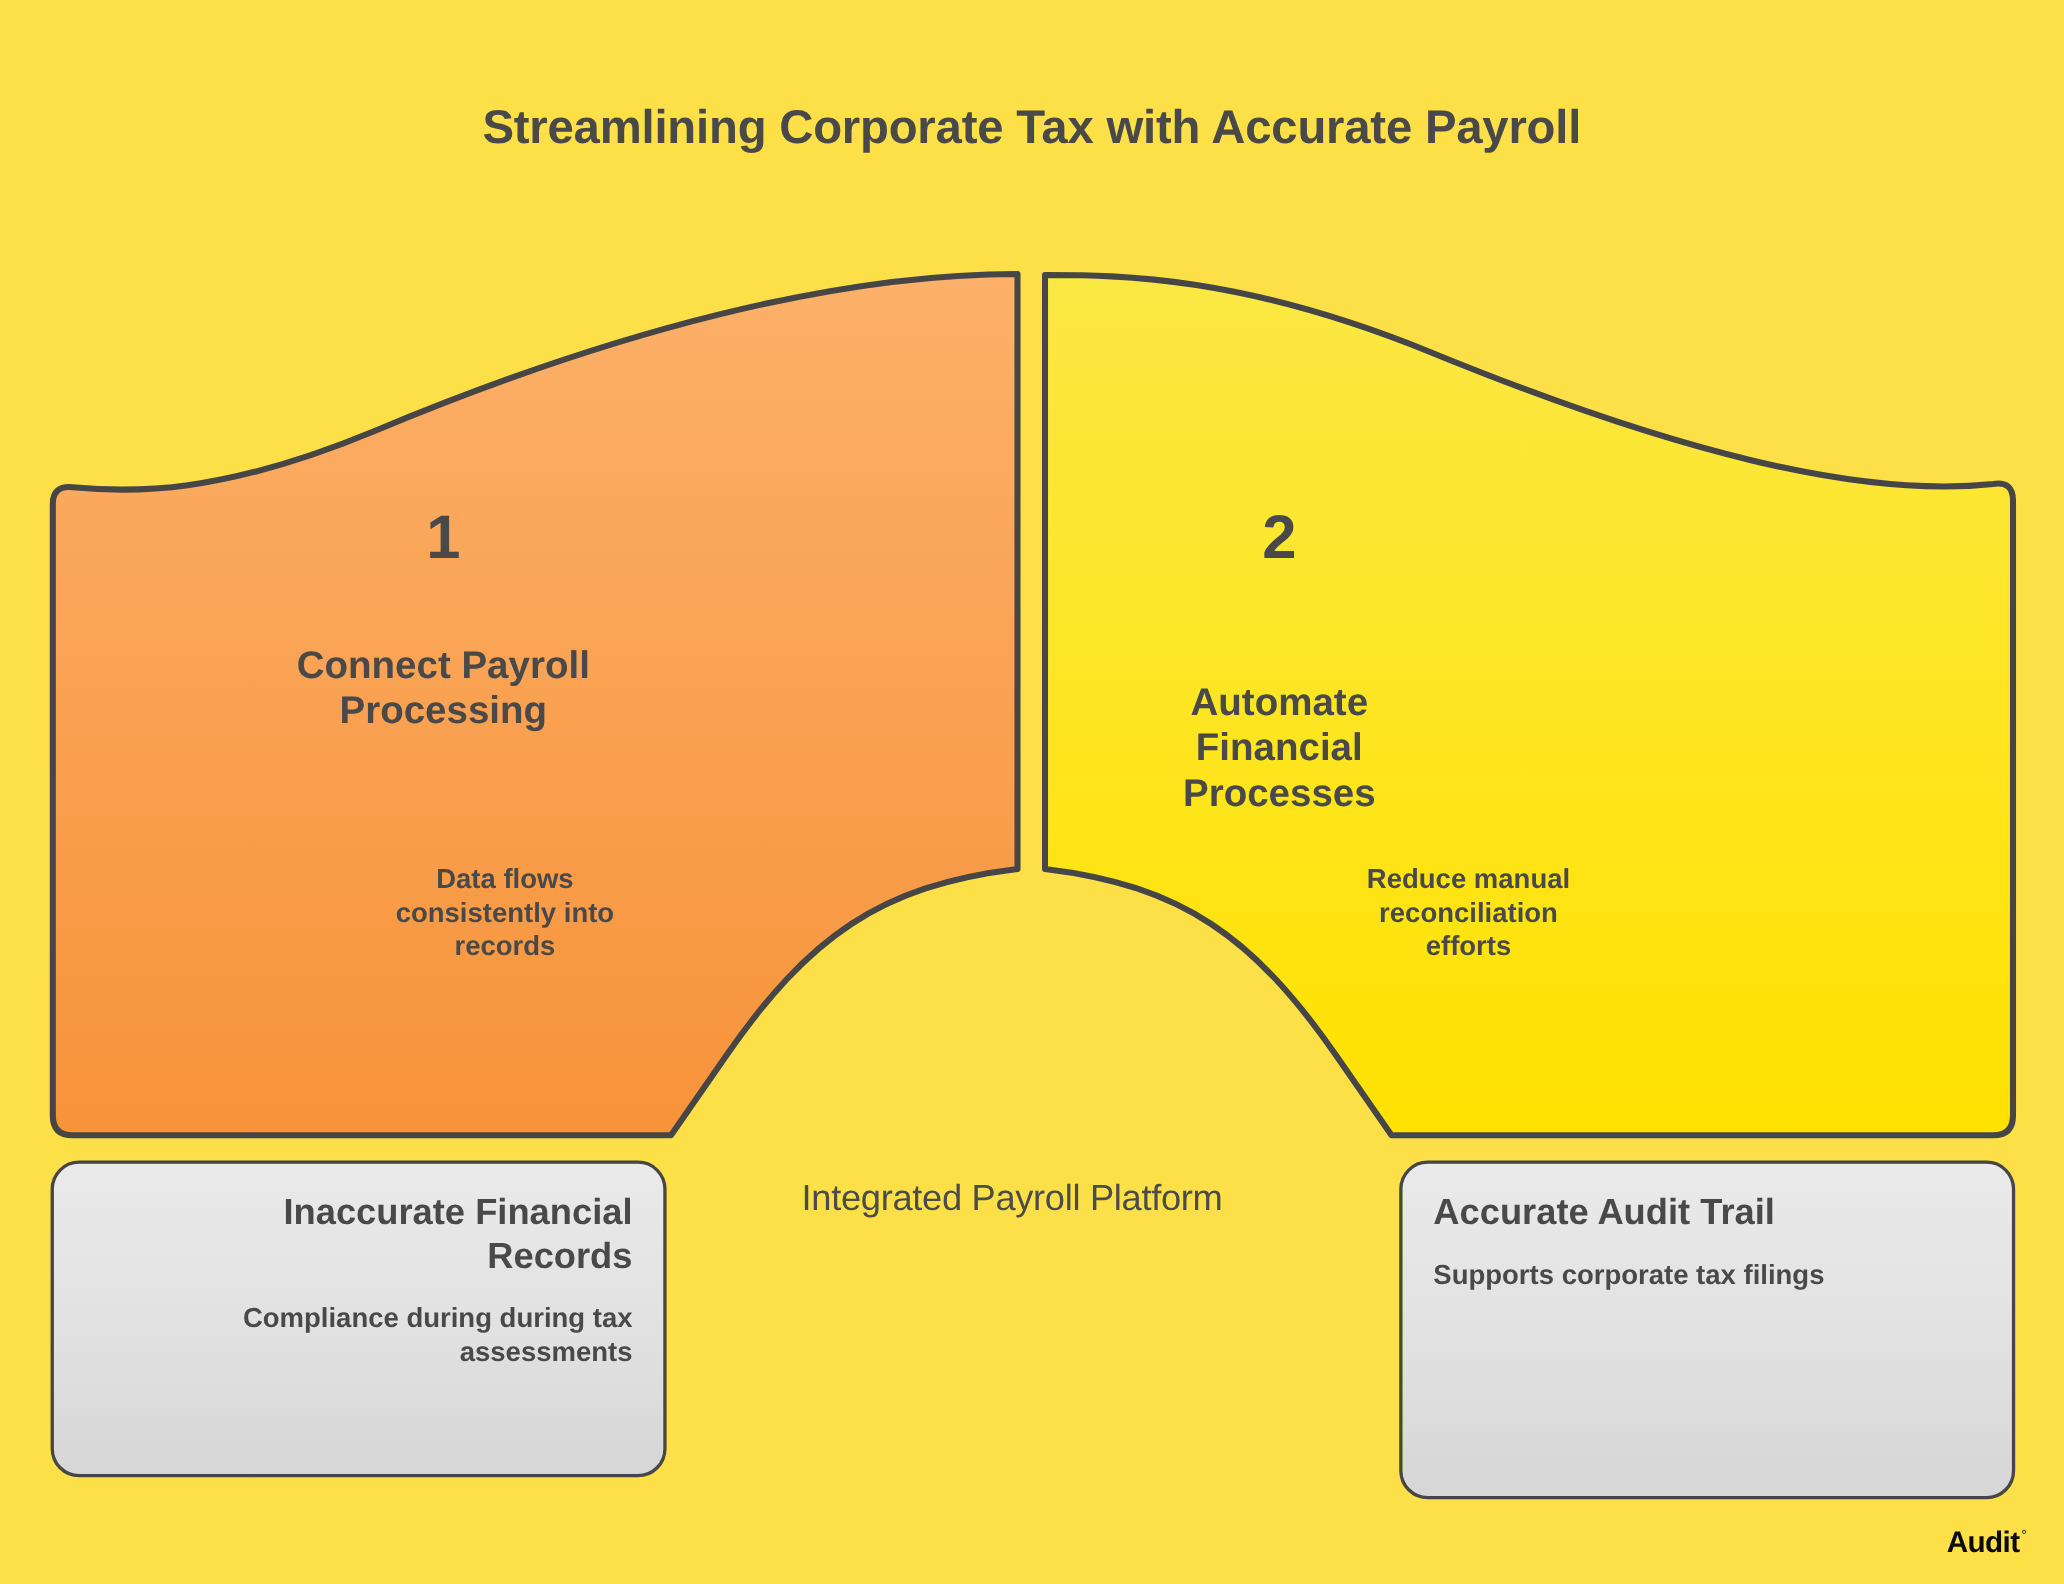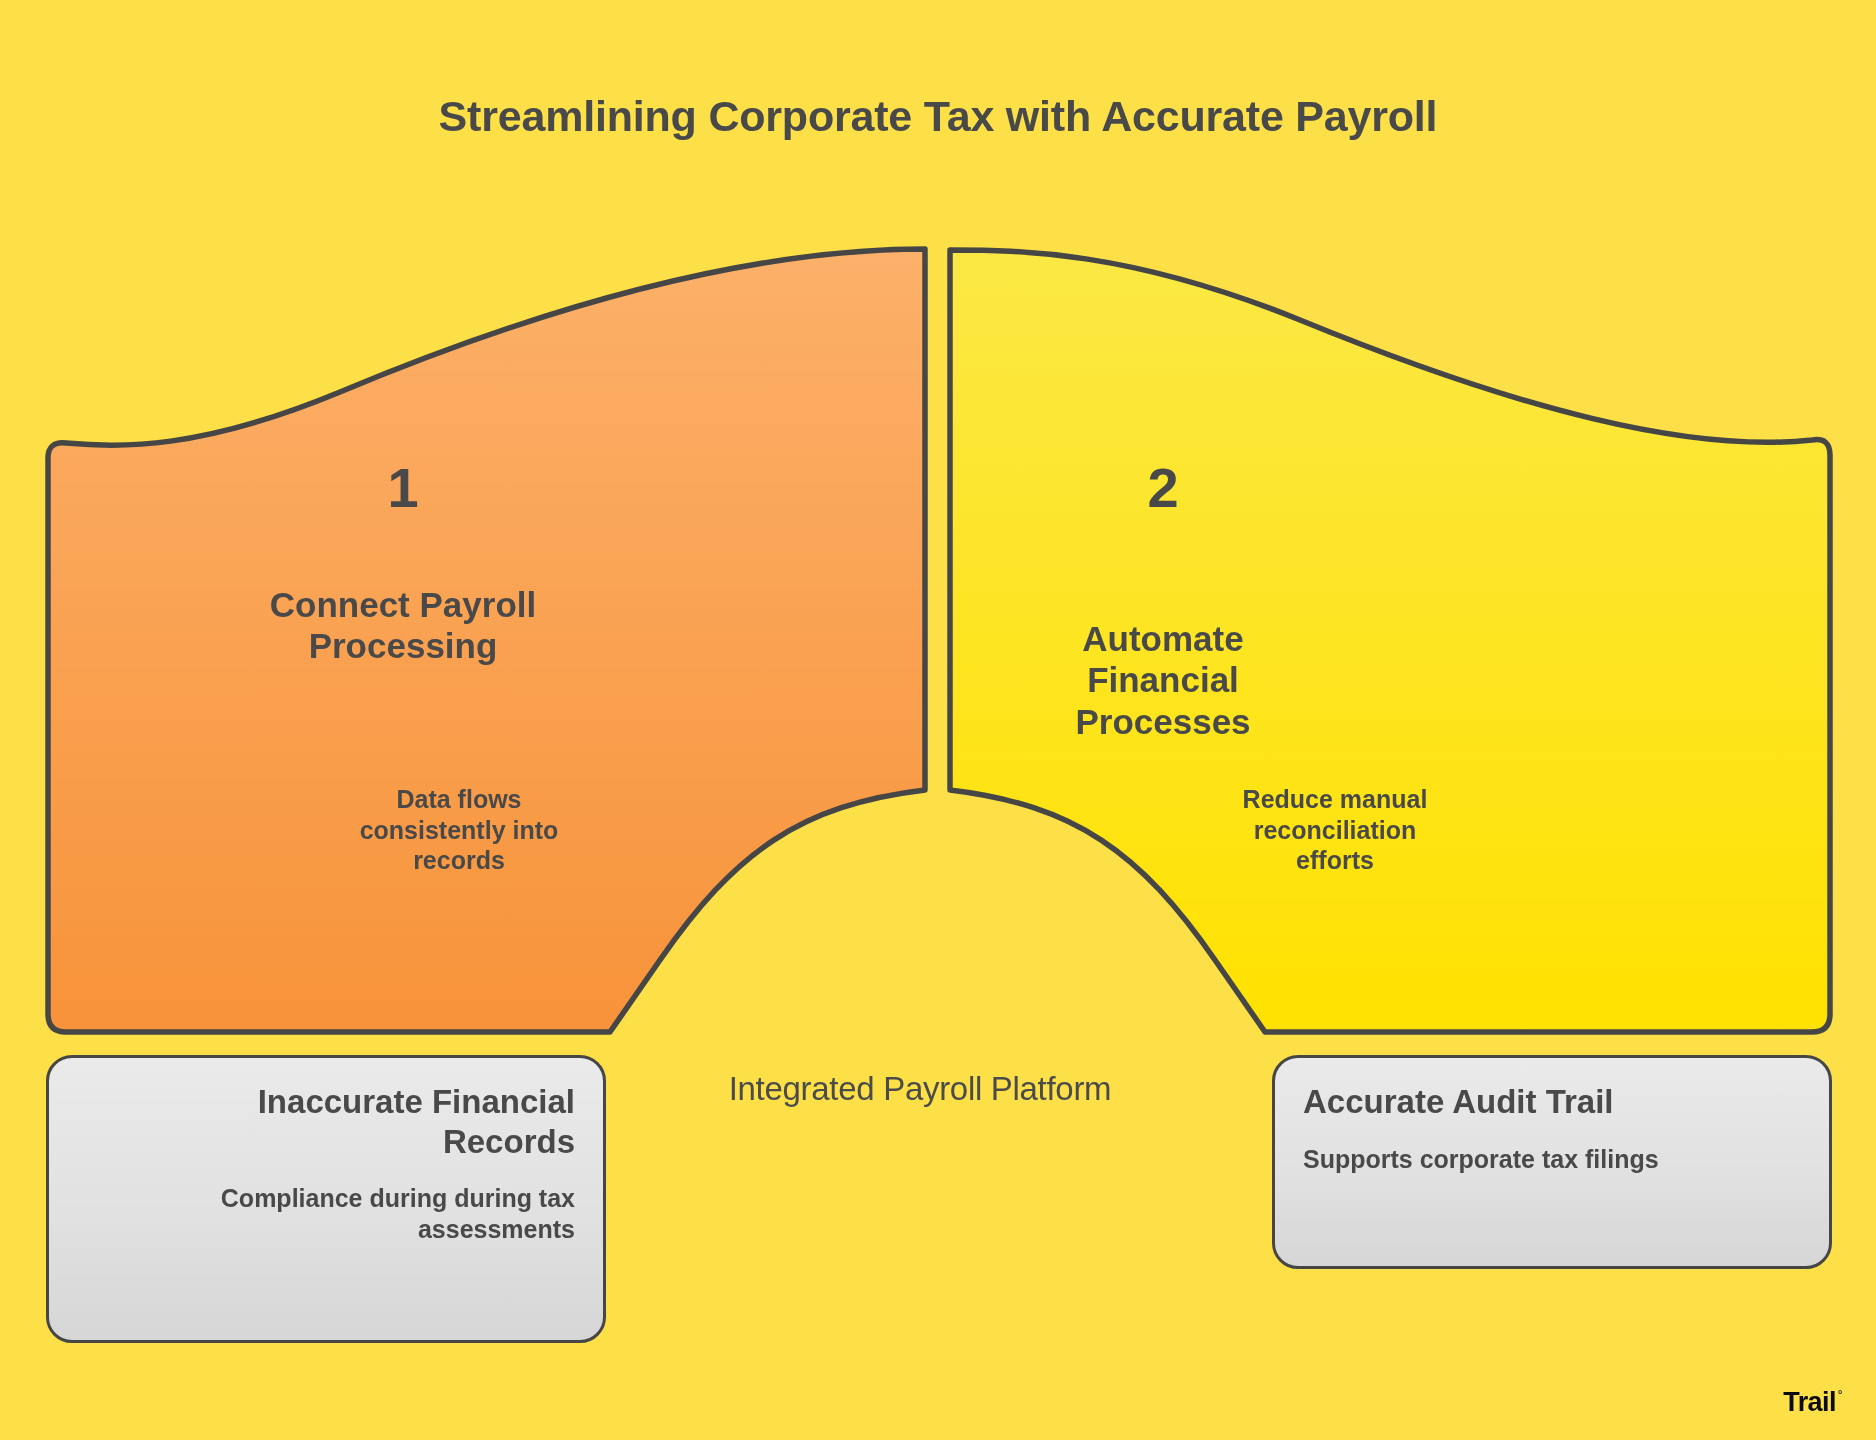--- a/index.html
+++ b/index.html
@@ -104,21 +104,21 @@
     left: 46px;
     top: 1055px;
     width: 560px;
     height: 288px;
     text-align: right;
   }
   #card-right {
     left: 1272px;
     top: 1055px;
     width: 560px;
-    height: 214px;
+    height: 308px;
     text-align: left;
   }
   .card-title {
     font-size: 33px;
     font-weight: bold;
     color: #494949;
     line-height: 1.2;
   }
   .card-sub {
     margin-top: 22px;
@@ -206,17 +206,17 @@
     <div class="card-title">Inaccurate Financial Records</div>
     <div class="card-sub">Compliance during during tax assessments</div>
   </div>
 
   <div class="gray-card" id="card-right">
     <div class="card-title">Accurate Audit Trail</div>
     <div class="card-sub">Supports corporate tax filings</div>
   </div>
 
   <div id="brand">
-    <span>Trail</span>
+    <span>Audit</span>
     <span class="mark">°</span>
   </div>
 
 </div>
 
 </body></html>

